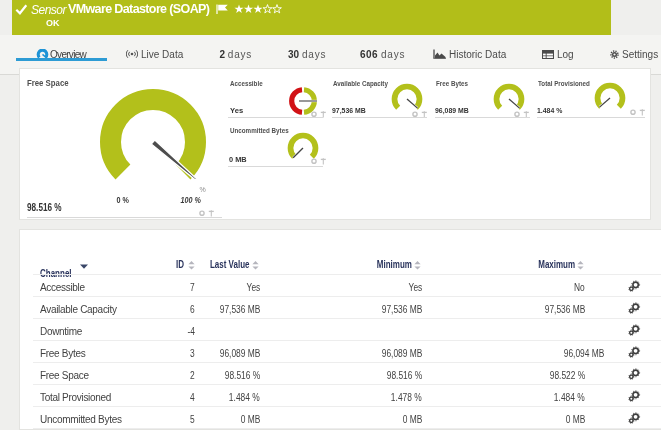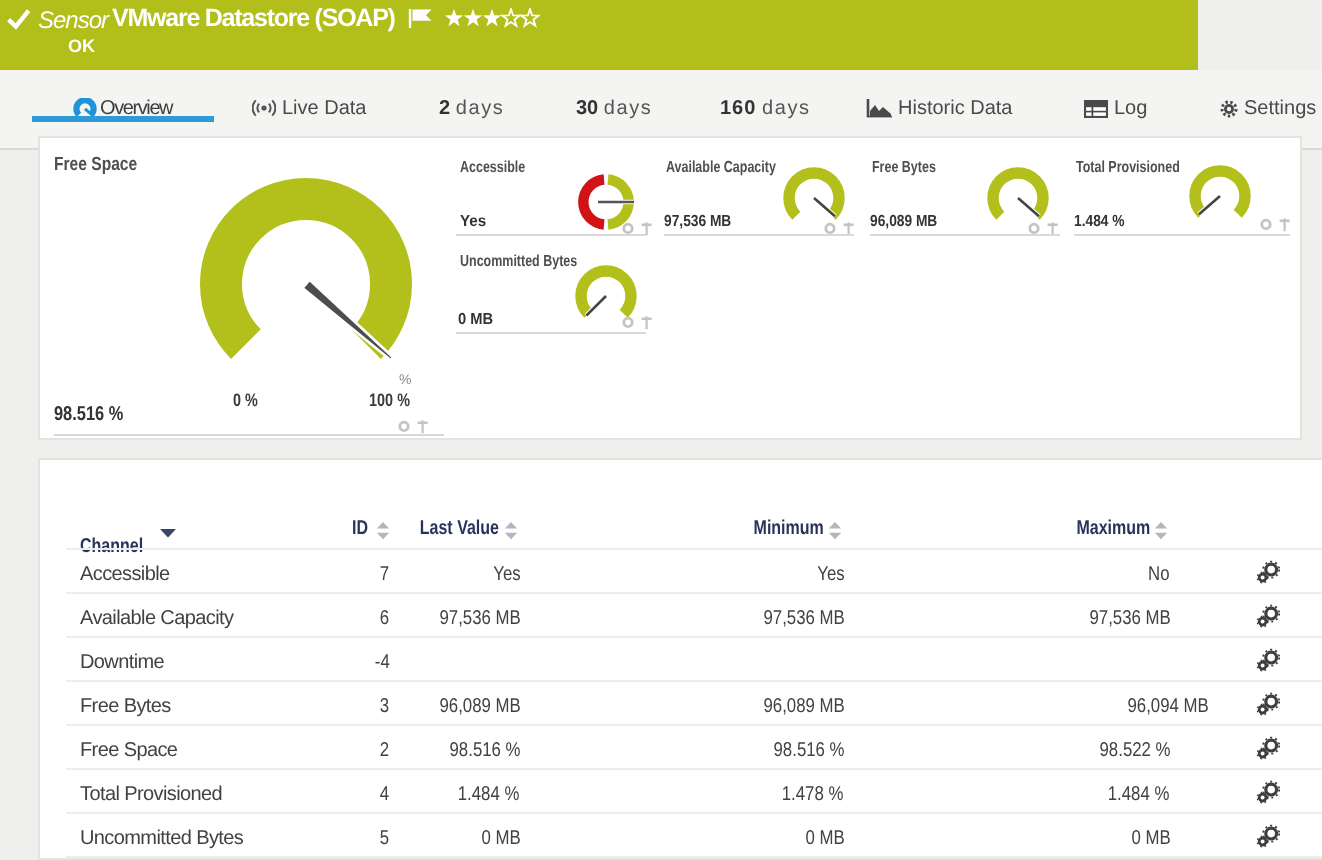--- a/index.html
+++ b/index.html
@@ -1,20 +1,20 @@
 <!DOCTYPE html>
 <html><head><meta charset="utf-8"><style>
 *{margin:0;padding:0;box-sizing:border-box;}
 html,body{width:661px;height:430px;overflow:hidden;}
 body{font-family:"Liberation Sans",sans-serif;background:#efefed;position:relative;}
 .abs{position:absolute;}
 .sx{display:inline-block;transform:scaleX(.78);transform-origin:0 50%;white-space:nowrap;}
 .sxr{display:inline-block;transform:scaleX(.84);transform-origin:100% 50%;white-space:nowrap;}
 
-#hdr{left:0;top:0;width:599px;height:35px;background:#b2be19;text-align:right;}
+#hdr{left:12px;top:0;width:599px;height:35px;background:#b2be19;text-align:right;}
 #hdr .t{color:#fff;}
 
 #tabs{left:0;top:35px;width:661px;height:40px;background:#f4f4f2;border-bottom:1px solid #d9d9d6;}
 .tab{position:absolute;top:12.5px;height:16px;line-height:14px;font-size:10px;color:#4a4a4a;white-space:nowrap;}
 
 .panel{position:absolute;background:#fff;border:1px solid #e3e3e0;}
 .lbl{font-size:8px;font-weight:bold;color:#4f4f4f;}
 .val{font-size:8px;font-weight:bold;color:#333;}
 .uline{position:absolute;height:1px;background:#d9d9d9;}
 
@@ -56,21 +56,21 @@
       <line x1="6.5" y1="5.4" x2="10.3" y2="8.7" stroke="#1e93d6" stroke-width="1.5"></line>
     </svg>
 <div class="tab" style="left:50px;color:#3e3e3e;letter-spacing:-.7px;">Overview</div>
 <svg class="abs" style="left:126px;top:14px" width="12" height="10" viewBox="0 0 12 10">
       <circle cx="6" cy="5" r="1.3" fill="#555"></circle>
       <path d="M3.6,2.8 A3.1,3.1 0 0 0 3.6,7.2 M1.9,1.2 A5.3,5.3 0 0 0 1.9,8.8 M8.4,2.8 A3.1,3.1 0 0 1 8.4,7.2 M10.1,1.2 A5.3,5.3 0 0 1 10.1,8.8" fill="none" stroke="#555" stroke-width="1"></path>
     </svg>
 <div class="tab" style="left:141px;">Live Data</div>
 <div class="tab" style="left:219.5px;"><b style="color:#333;">2</b>&nbsp;<span style="color:#555;letter-spacing:.8px;">days</span></div>
 <div class="tab" style="left:288px;"><b style="color:#333;">30</b>&nbsp;<span style="color:#555;letter-spacing:.8px;">days</span></div>
-<div class="tab" style="left:360px;"><b style="color:#333;letter-spacing:.5px;">160</b>&nbsp;<span style="color:#555;letter-spacing:.8px;">days</span></div>
+<div class="tab" style="left:360px;"><b style="color:#333;letter-spacing:.5px;">606</b>&nbsp;<span style="color:#555;letter-spacing:.8px;">days</span></div>
 <svg class="abs" style="left:433px;top:14px" width="13" height="10" viewBox="0 0 13 10">
       <line x1="1" y1="0.5" x2="1" y2="9.5" stroke="#4a4a4a" stroke-width="1.3"></line>
       <polygon points="2,9.5 2,6.5 4.5,3.5 6.5,6.5 8.5,4.5 12.5,8 12.5,9.5" fill="#4a4a4a"></polygon>
       <line x1="0.5" y1="9.3" x2="13" y2="9.3" stroke="#4a4a4a" stroke-width="0.8"></line>
     </svg>
 <div class="tab" style="left:449px;">Historic Data</div>
 <svg class="abs" style="left:542px;top:15px" width="12" height="9" viewBox="0 0 12 9">
       <rect x="0.5" y="0.5" width="11" height="8" fill="#fff" stroke="#4a4a4a" stroke-width="1.1"></rect>
       <rect x="1" y="1" width="10" height="2.6" fill="#4a4a4a"></rect>
       <line x1="4.2" y1="1" x2="4.2" y2="8.5" stroke="#4a4a4a" stroke-width="0.9"></line>
@@ -89,21 +89,21 @@
 <div class="panel" style="left:19px;top:68px;width:632px;height:152px;">
 <div class="abs lbl" style="left:7px;top:7.5px;font-size:9.5px;"><span class="sx" style="transform:scaleX(.82);">Free Space</span></div>
 </div>
 
 <svg class="abs" style="left:88px;top:77px" width="130" height="130" viewBox="0 0 130 130">
 <path d="M34.95 95.05 A42.5 42.5 0 1 1 95.05 95.05" fill="none" stroke="#b3c01b" stroke-width="21"></path>
 <polygon points="63.23,67.04 66.77,62.96 108.61,101.72 107.43,103.07" fill="#4d4d4d" stroke="#fff" stroke-width="1.3"></polygon>
 <text x="111.5" y="115" font-size="7" fill="#8a8a8a" font-family="Liberation Sans">%</text>
 </svg>
 <div class="abs" style="left:106px;top:194.5px;width:33px;text-align:center;font-size:9px;font-weight:bold;color:#3a3a3a;"><span class="sx" style="transform-origin:50% 50%;transform:scaleX(.8);">0 %</span></div>
-<div class="abs" style="left:174px;top:194.5px;width:34px;text-align:right;font-size:9px;font-weight:bold;color:#3a3a3a;"><span class="sx" style="transform-origin:50% 50%;transform:scaleX(.8);">100 %</span></div>
+<div class="abs" style="left:174px;top:194.5px;width:34px;text-align:center;font-size:9px;font-weight:bold;color:#3a3a3a;font-style:italic;"><span class="sx" style="transform-origin:50% 50%;transform:scaleX(.8);">100 %</span></div>
 <div class="abs" style="left:27px;top:201.5px;font-size:10px;font-weight:bold;color:#333;"><span class="sx" style="transform:scaleX(.82);">98.516 %</span></div>
 <svg class="abs" style="left:198px;top:209px" width="18" height="8" viewBox="0 0 18 8">
     <circle cx="4" cy="4.2" r="2.1" fill="none" stroke="#c3c3c3" stroke-width="1.4"></circle>
     <line x1="13.3" y1="1.2" x2="13.3" y2="7.6" stroke="#c3c3c3" stroke-width="1.1"></line>
     <line x1="10.8" y1="2.4" x2="15.8" y2="2.4" stroke="#c3c3c3" stroke-width="1.3"></line>
   </svg>
 <div class="uline" style="left:27px;top:217px;width:195px;"></div>
 
 <div class="abs lbl" style="left:230px;top:78.5px;"><span class="sx">Accessible</span></div>
 <svg class="abs" style="left:285.5px;top:84px" width="34" height="34" viewBox="0 0 34 34">

